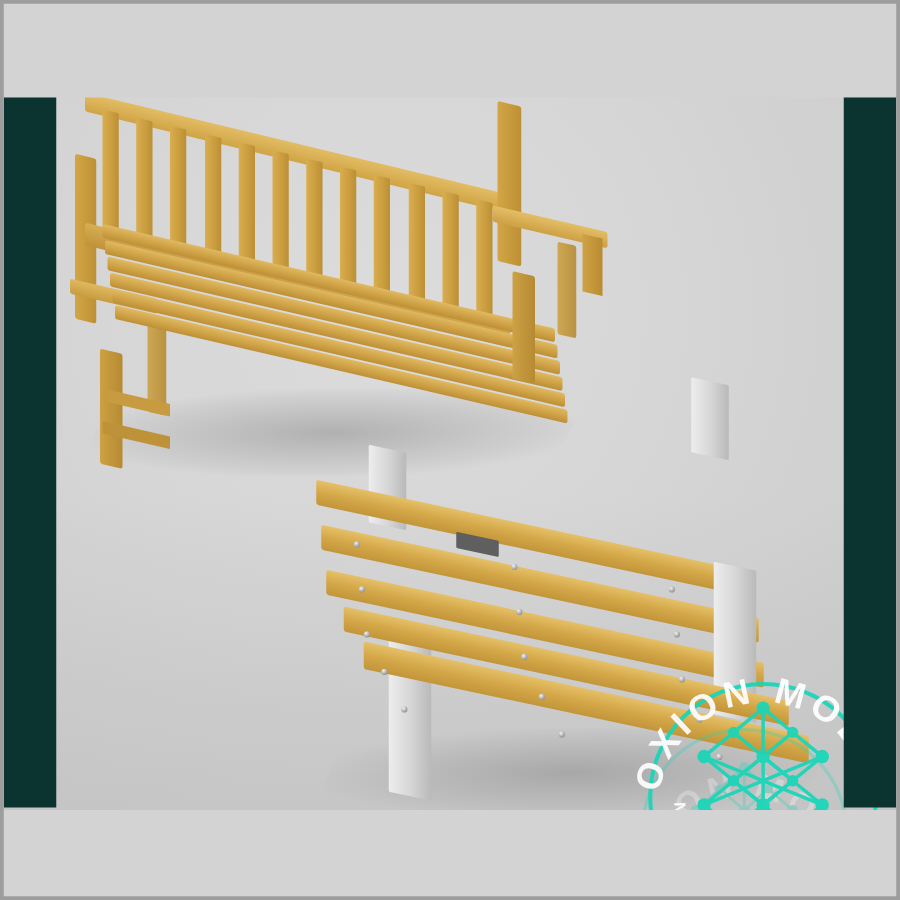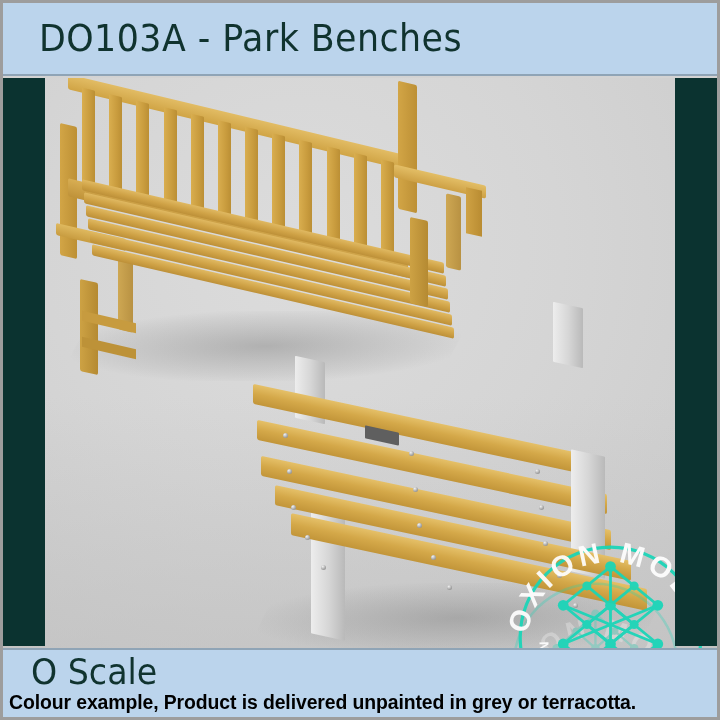--- a/index.html
+++ b/index.html
@@ -264,23 +264,20 @@
     letter-spacing: -0.1px;
     transform: scaleX(0.995);
     transform-origin: left center;
   }
 </style>
 </head>
 <body>
 
 <div class="card">
 
-  <div class="header-band">
-    <div class="header-title">DO103A - Park Benches</div>
-  </div>
 
   <div class="side-bar left"></div>
   <div class="side-bar right"></div>
 
   <div class="stage">
     <div class="stage-floor"></div>
 
     <div class="bench bench-a">
       <div class="ba-shadow"></div>
 
@@ -436,18 +433,14 @@
             <circle cx="122" cy="88" r="4.2"></circle>
             <circle cx="100" cy="142" r="5"></circle>
             <circle cx="78" cy="124" r="4.2"></circle>
             <circle cx="122" cy="124" r="4.2"></circle>
           </g>
         </g>
       </svg>
     </div>
   </div>
 
-  <div class="footer-band">
-    <div class="footer-scale">O Scale</div>
-    <div class="footer-note">Colour example, Product is delivered unpainted in grey or terracotta.</div>
-  </div>
 
 </div>
 
 </body></html>

